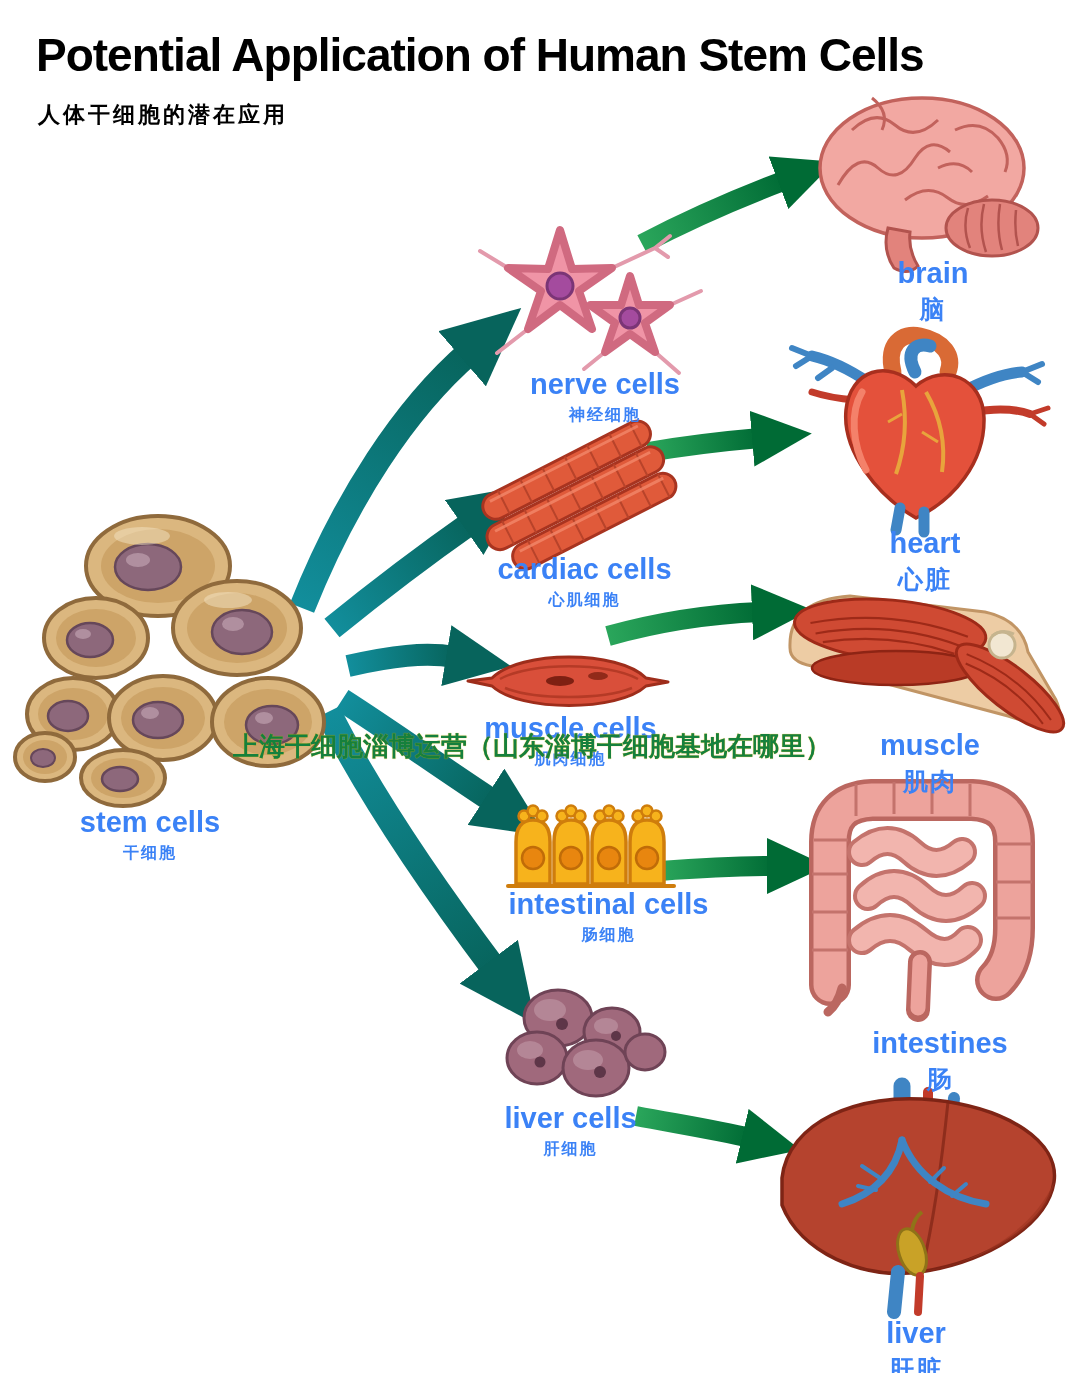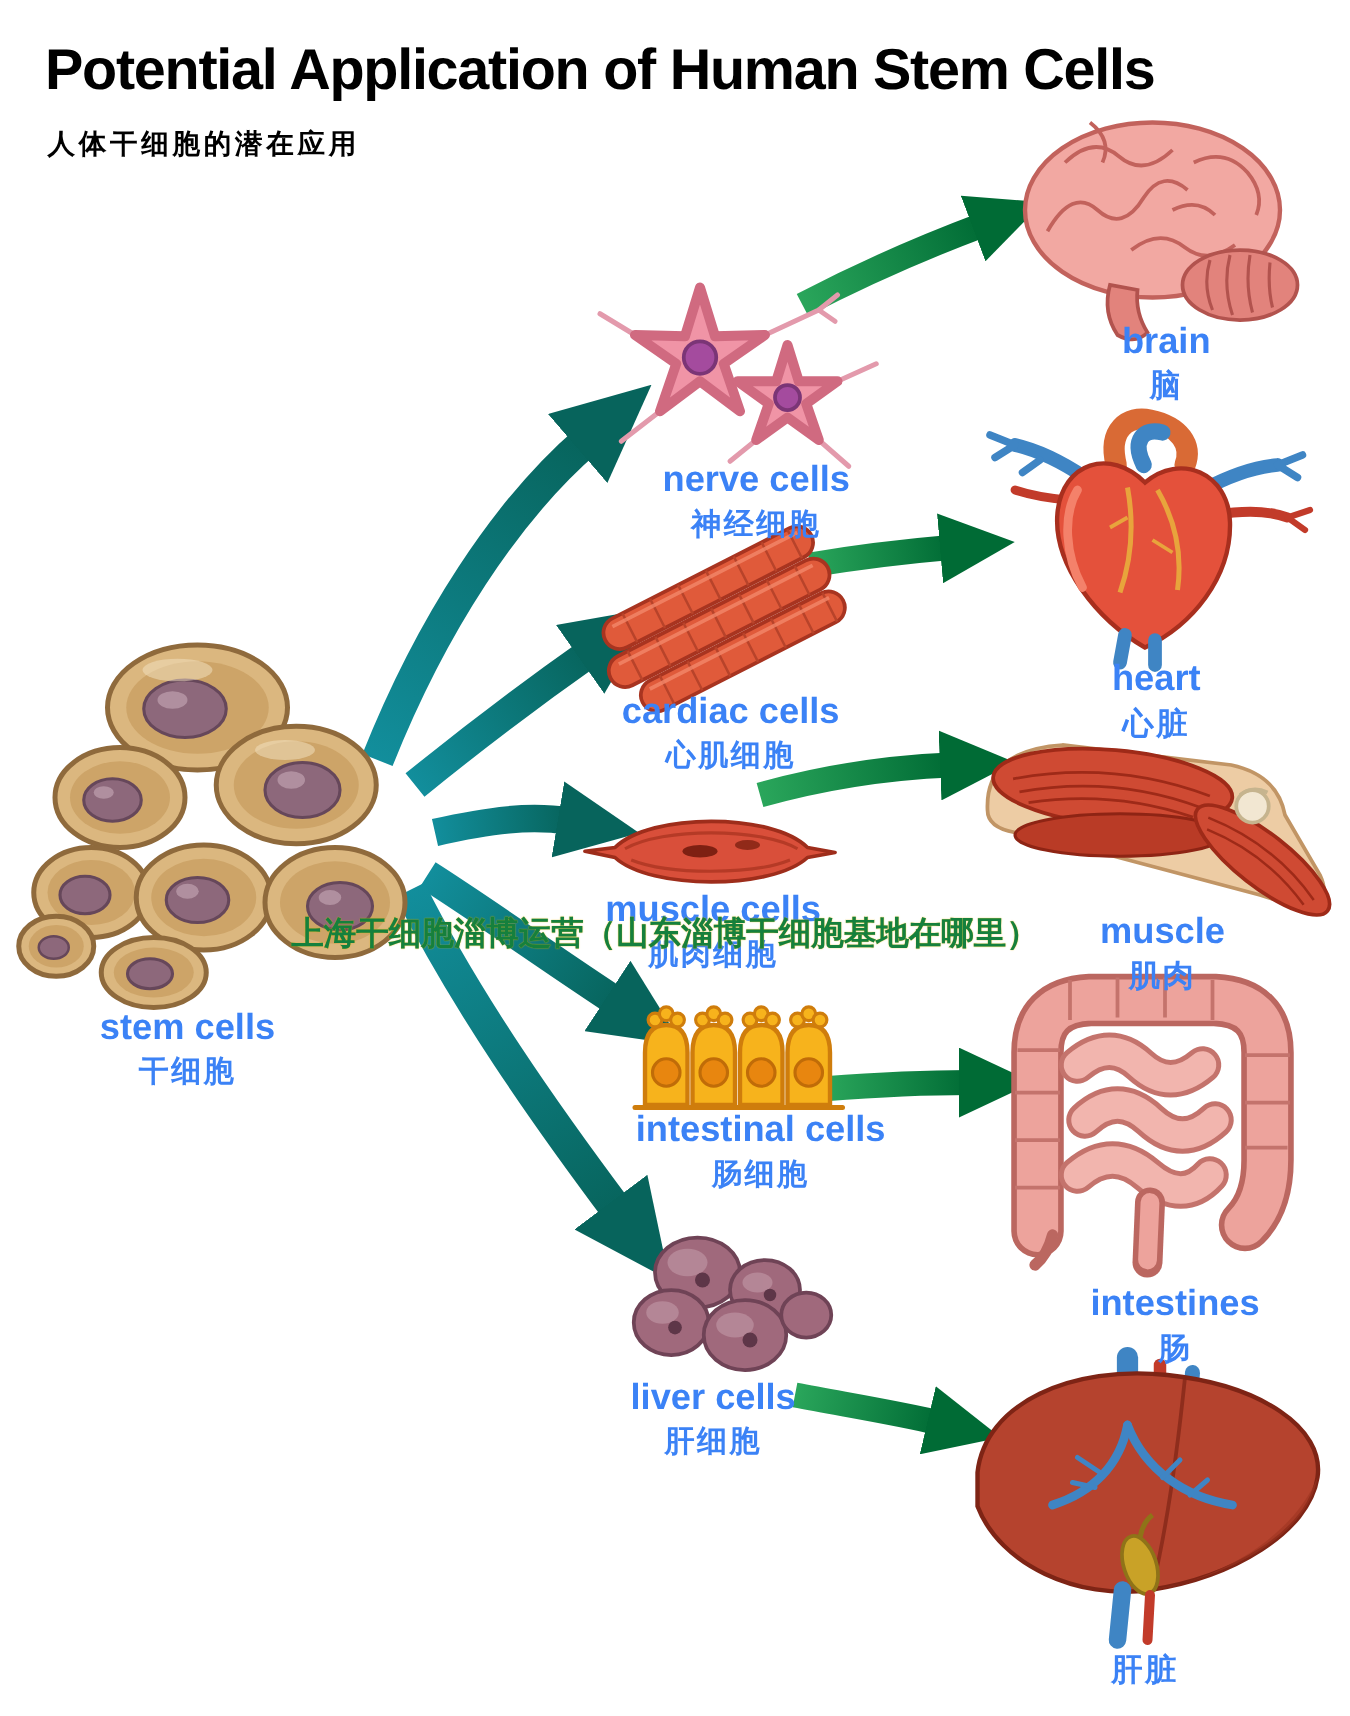--- a/index.html
+++ b/index.html
@@ -11,21 +11,21 @@
   .title-en {
     position: absolute; left: 36px; top: 28px; font-size: 46px; font-weight: 800;
     letter-spacing: -1px; color: #000;
   }
   .title-zh {
     position: absolute; left: 38px; top: 100px; font-size: 22px; font-weight: 700;
     letter-spacing: 3px; color: #000;
   }
   .lbl { position: absolute; text-align: center; color: #3b82f6; line-height: 1.15; }
   .lbl .en { font-weight: 700; font-size: 29px; }
-  .lbl .zh { font-weight: 700; font-size: 24px; margin-top: 5px; letter-spacing: 2px; }
+  .lbl .zh { font-weight: 700; font-size: 16px; margin-top: 5px; letter-spacing: 2px; }
   .lbl.organ .en { font-size: 29px; }
   .lbl.organ .zh { font-size: 25px; }
   .watermark {
     position: absolute; left: 233px; top: 729px; font-size: 26px; font-weight: 700;
     color: #15803d; white-space: nowrap; z-index: 6; text-shadow: 0 0 1px #e0b600;
   }
 </style>
 </head>
 <body>
 
@@ -381,17 +381,18 @@
     <div class="en">intestines</div>
     <div class="zh">肠</div>
   </div>
 
   <div class="lbl organ" style="left:820px; top:729px; width:220px;">
     <div class="en">muscle</div>
     <div class="zh">肌肉</div>
   </div>
 
   <div class="lbl organ" style="left:806px; top:1317px; width:220px;">
+    <div class="en">liver</div>
     <div class="zh">肝脏</div>
   </div>
 
   <div class="watermark">上海干细胞淄博运营（山东淄博干细胞基地在哪里）</div>
 </div>
 
 </body></html>

